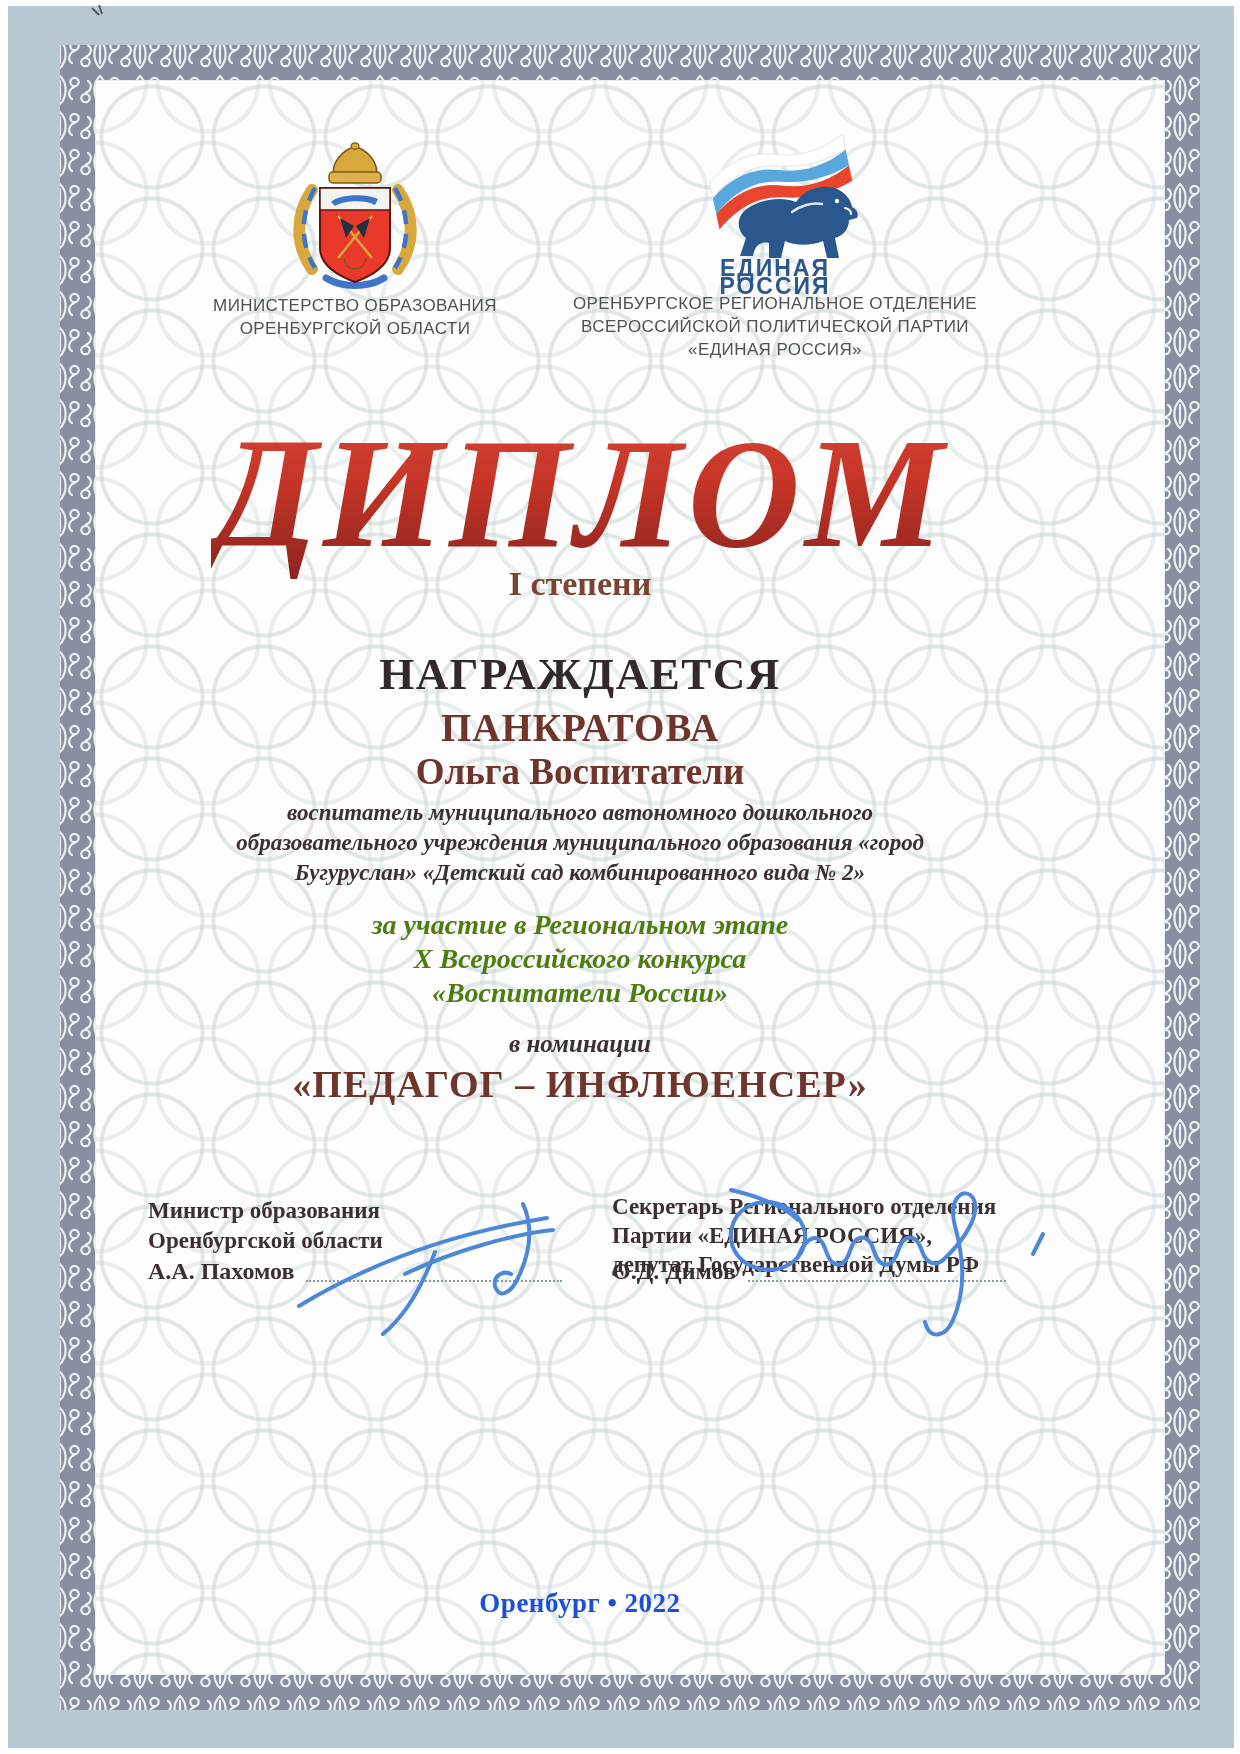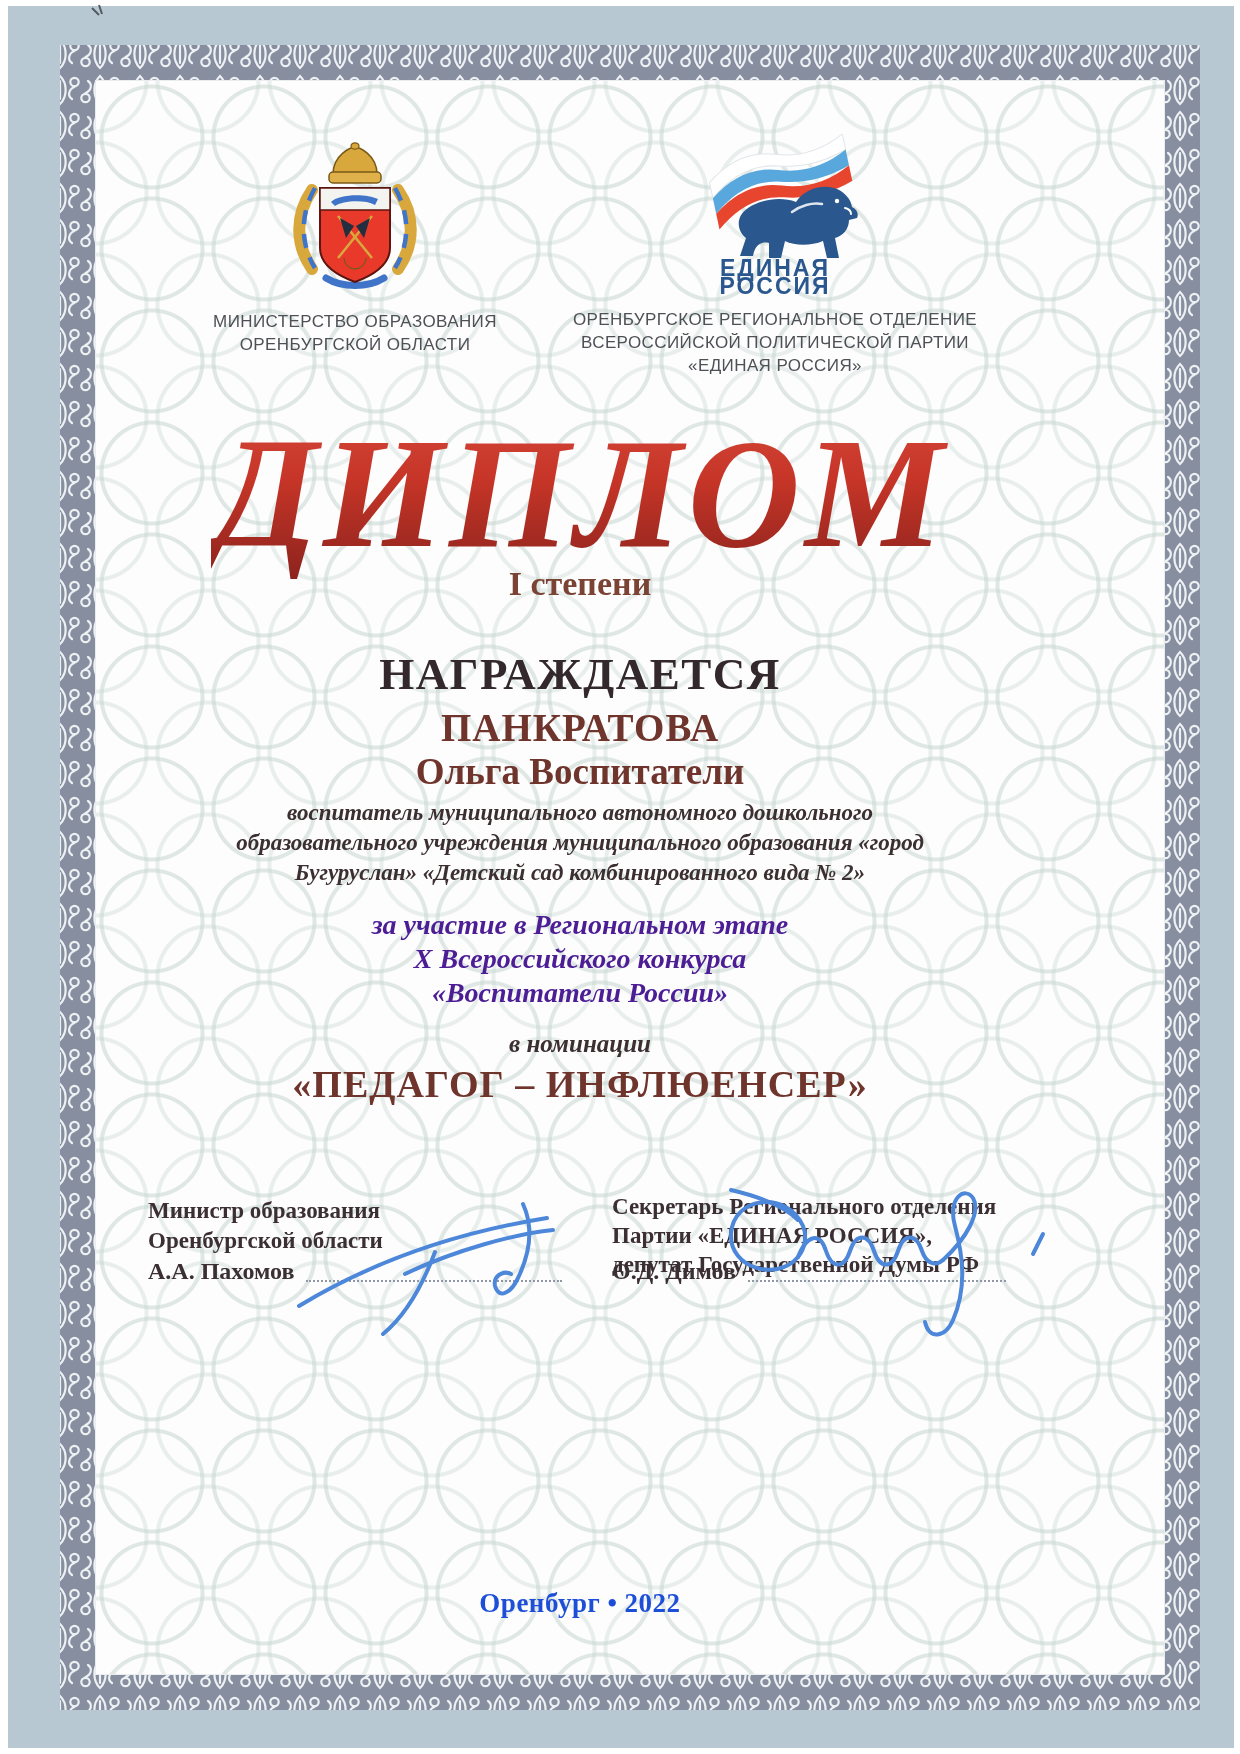--- a/index.html
+++ b/index.html
@@ -12,31 +12,31 @@
          background-color:#fdfdfd;
          background-image:
            radial-gradient(circle, rgba(0,0,0,0) 48px, rgba(199,214,209,.55) 49px, rgba(199,214,209,.55) 52px, rgba(0,0,0,0) 53px),
            radial-gradient(circle, rgba(206,220,215,.45) 0px, rgba(0,0,0,0) 0px, rgba(0,0,0,0) 48px, rgba(206,220,215,.45) 49px, rgba(206,220,215,.45) 52px, rgba(0,0,0,0) 53px);
          background-size:112px 112px,112px 112px;
          background-position:0 0,56px 56px;}
   .abs{position:absolute;}
   .centerband{left:20px;right:100px;text-align:center;}
   .caption{font-family:"Liberation Sans","DejaVu Sans",sans-serif;
            color:#4e5056;font-size:17px;line-height:23px;letter-spacing:.4px;
-           text-align:center;font-weight:500;margin-top:16px;}
+           text-align:center;font-weight:500;}
   .title{font-weight:bold;font-size:156px;line-height:1;letter-spacing:5px;
          background:linear-gradient(180deg,#d5473a 0%,#c63527 42%,#8c231e 100%);
          -webkit-background-clip:text;background-clip:text;
          color:transparent;-webkit-text-fill-color:transparent;}
   .degree{font-weight:bold;font-size:34px;color:#7a4334;}
   .awarded{font-weight:bold;font-size:45px;color:#33282c;letter-spacing:1.5px;}
   .surname{font-weight:bold;font-size:39px;color:#6f352c;letter-spacing:1px;}
   .givenname{font-weight:bold;font-size:37px;color:#6f352c;}
   .position{font-weight:bold;font-style:italic;font-size:23px;line-height:30px;color:#3c2f31;}
-  .reason{font-weight:bold;font-style:italic;font-size:28px;line-height:34px;color:#4c1d95;}
+  .reason{font-weight:bold;font-style:italic;font-size:28px;line-height:34px;color:#4d7c0f;}
   .nomlabel{font-weight:bold;font-style:italic;font-size:25px;color:#3c2f31;}
   .nomination{font-weight:bold;font-size:38px;color:#6f352c;letter-spacing:1px;}
   .sigrole{font-weight:bold;font-size:23px;line-height:30px;color:#3b2f33;}
   .namerow{display:flex;align-items:flex-start;font-weight:bold;font-size:24px;color:#3b2f33;}
   .dotline{flex:1;border-bottom:2px dotted #8f97a4;margin:0 0 5px 12px;height:22px;}
   .footer{font-weight:bold;font-size:27px;color:#1d4ed8;letter-spacing:.5px;}
   .sig-svg{pointer-events:none;}
 </style>
 </head>
 <body>

